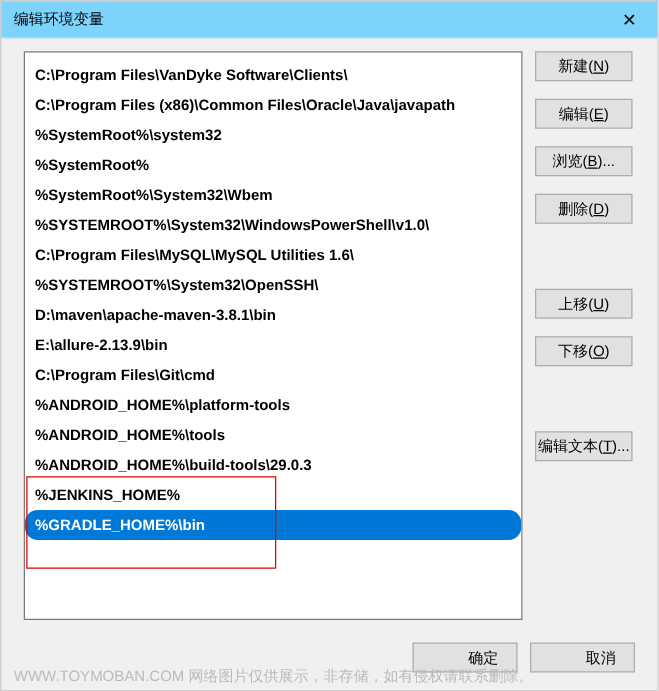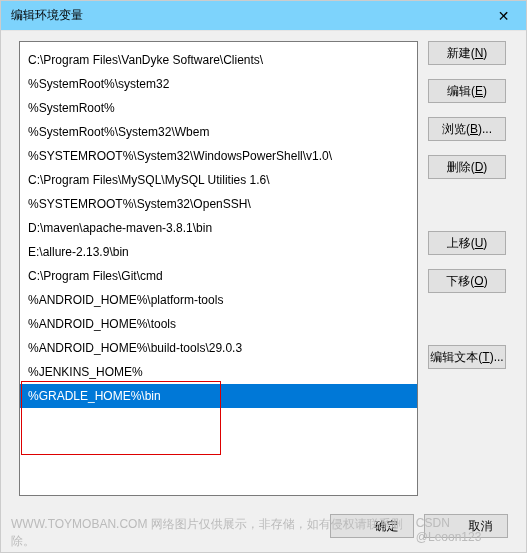--- a/index.html
+++ b/index.html
@@ -4,22 +4,22 @@
   <style>
     * { box-sizing: border-box; margin: 0; padding: 0; font-family: "Microsoft YaHei", "Segoe UI", sans-serif; font-size: 12px; }
     body { background: #f0f0f0; width: 527px; height: 553px; position: relative; }
     .dialog { width: 527px; height: 553px; background: #f0f0f0; border: 1px solid #ccc; position: relative; }
     .titlebar { display: flex; align-items: center; justify-content: space-between; height: 30px; background: #7dd3fc; border-bottom: 1px solid #e5e5e5; padding-left: 10px; }
     .title { font-size: 12px; color: #000; }
     .close-wrap { width: 45px; height: 30px; display: flex; align-items: center; justify-content: center; }
     .close-x { font-size: 14px; }
     .content { position: absolute; top: 40px; left: 18px; right: 18px; bottom: 50px; display: flex; gap: 10px; }
     .listbox { flex: 1; background: #fff; border: 1px solid #7a7a7a; padding: 6px 0; overflow: hidden; height: 455px; }
-    .list-item { padding: 3px 8px; white-space: nowrap; overflow: hidden; text-overflow: ellipsis; color: #000; cursor: default; line-height: 18px; }
-    .list-item.selected { background: #0078d7; color: #fff; }
+    .list-item { padding: 3px 8px; white-space: nowrap; overflow: hidden; text-overflow: ellipsis; color: #000; cursor: default; line-height: 18px; font-weight: bold; }
+    .list-item.selected { background: #0078d7; color: #fff; border-radius: 10px; }
     .red-box { position: absolute; border: 1.5px solid #d00; pointer-events: none; }
     .side-buttons { width: 80px; display: flex; flex-direction: column; gap: 0; }
     .side-buttons .spacer { height: 38px; }
     .btn { height: 24px; background: #e1e1e1; border: 1px solid #adadad; display: flex; align-items: center; justify-content: center; cursor: default; margin-bottom: 14px; width: 78px; white-space: nowrap; }
     .btn span { text-decoration: none; }
     .btn .mn { text-decoration: underline; }
     .bottom-bar { position: absolute; bottom: 14px; right: 18px; display: flex; gap: 10px; }
     .bottom-bar .btn { width: 84px; margin-bottom: 0; padding-left: 29px; }
     .watermark { position: absolute; bottom: 2px; left: 10px; right: 10px; color: #bbb; font-size: 11px; display: flex; justify-content: space-between; }
   </style>
@@ -31,20 +31,21 @@
     <div class="title">编辑环境变量</div>
     <div class="close-wrap">
       <span class="close-x">✕</span>
     </div>
   </div>
 
   <div class="content">
     <div class="listbox" id="listbox">
 
       <div class="list-item">C:\Program Files\VanDyke Software\Clients\</div>
+        <div class="list-item">C:\Program Files (x86)\Common Files\Oracle\Java\javapath</div>
         <div class="list-item">%SystemRoot%\system32</div>
         <div class="list-item">%SystemRoot%</div>
         <div class="list-item">%SystemRoot%\System32\Wbem</div>
         <div class="list-item">%SYSTEMROOT%\System32\WindowsPowerShell\v1.0\</div>
         <div class="list-item">C:\Program Files\MySQL\MySQL Utilities 1.6\</div>
         <div class="list-item">%SYSTEMROOT%\System32\OpenSSH\</div>
         <div class="list-item">D:\maven\apache-maven-3.8.1\bin</div>
         <div class="list-item">E:\allure-2.13.9\bin</div>
         <div class="list-item">C:\Program Files\Git\cmd</div>
         <div class="list-item">%ANDROID_HOME%\platform-tools</div>
@@ -67,15 +68,14 @@
     </div>
   </div>
 
   <div class="bottom-bar">
     <button class="btn">确定</button>
     <button class="btn">取消</button>
   </div>
 
   <div class="watermark">
     <span>WWW.TOYMOBAN.COM  网络图片仅供展示，非存储，如有侵权请联系删除。</span>
-    <span>CSDN @Leoon123</span>
   </div>
 </div>
 
 </body></html>

